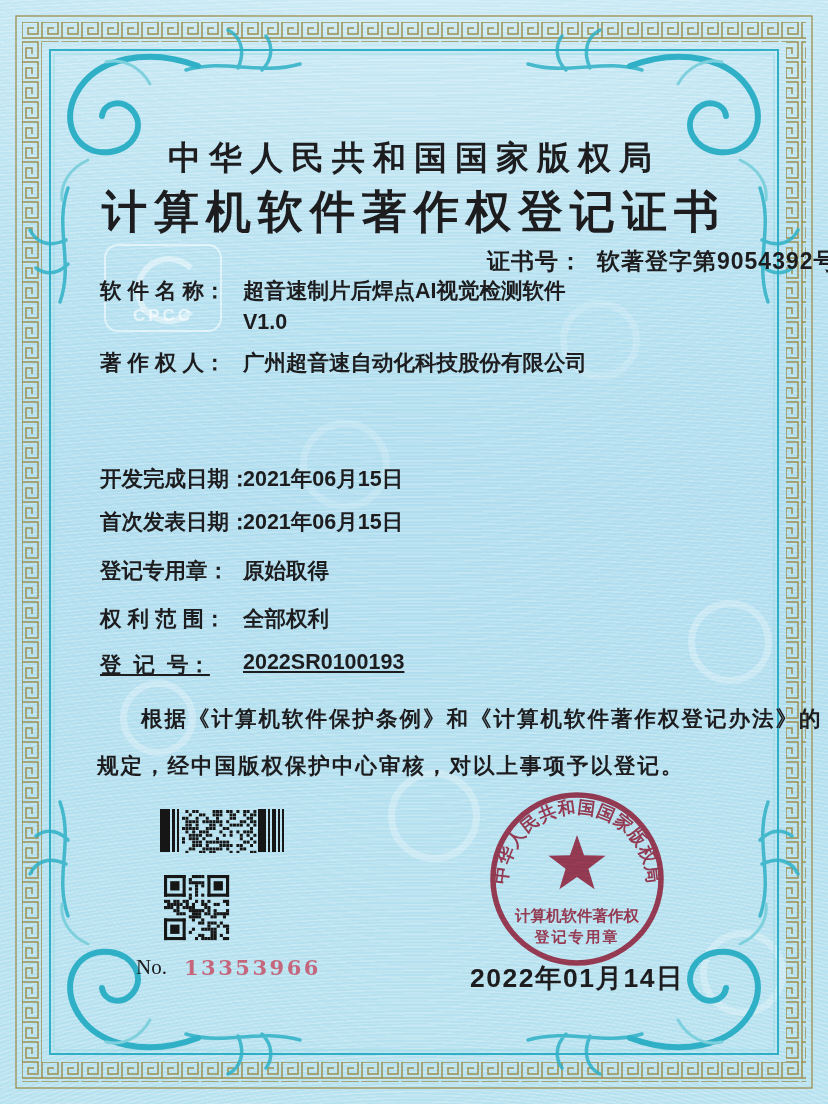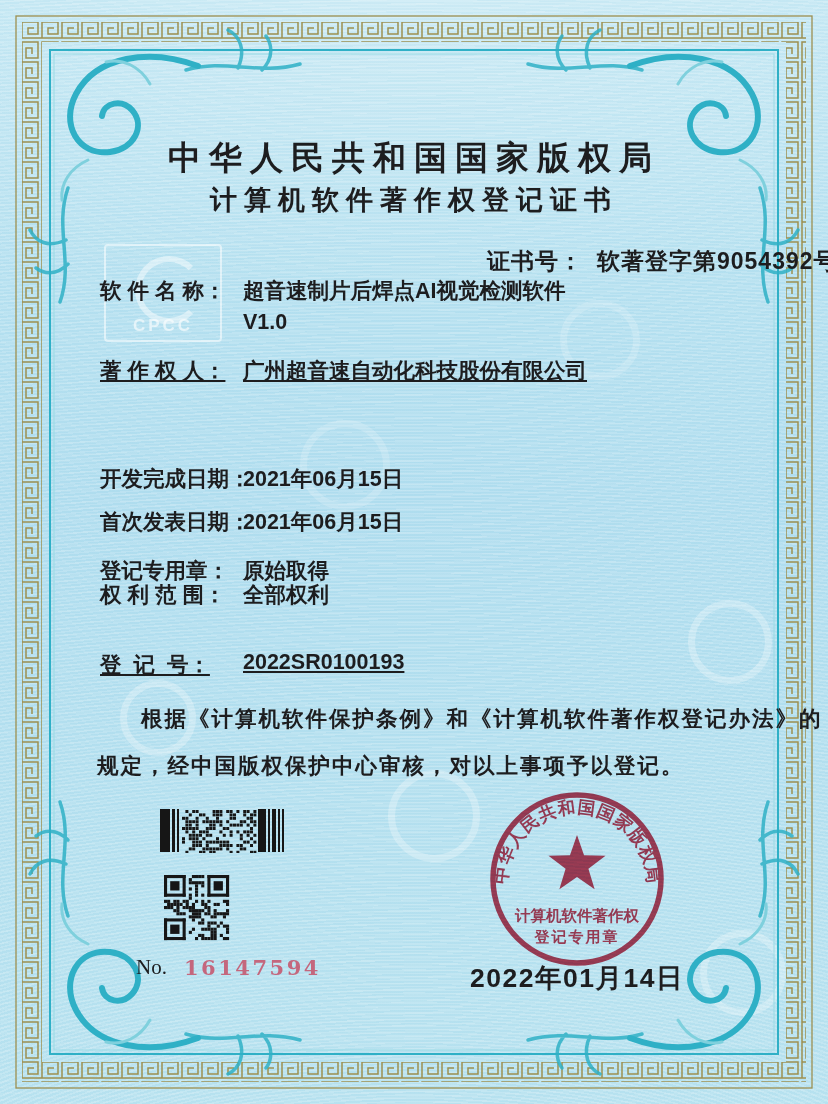--- a/index.html
+++ b/index.html
@@ -15,37 +15,37 @@
       radial-gradient(ellipse 1400px 600px at 50% -5%, rgba(255,255,255,.28), transparent 60%),
       repeating-radial-gradient(ellipse 980px 460px at 50% 118%, rgba(255,255,255,.10) 0 3px, rgba(110,190,215,.07) 3px 7px),
       repeating-linear-gradient(178deg, rgba(255,255,255,.10) 0 2px, transparent 2px 6px),
       linear-gradient(180deg,#c0e6f3,#b4dff0 45%,#bce4f1);
   }
   .abs{position:absolute;}
   .deco-svg{position:absolute;left:0;top:0;width:828px;height:1104px;z-index:1;pointer-events:none;}
   .seal-svg{position:absolute;left:0;top:0;width:828px;height:1104px;z-index:4;pointer-events:none;opacity:.92;mix-blend-mode:multiply;}
   .txt{position:absolute;z-index:3;white-space:nowrap;}
   .title1{top:136px;left:0;width:828px;text-align:center;font-size:33px;font-weight:700;letter-spacing:8px;}
-  .title2{top:182px;left:0;width:828px;text-align:center;font-size:27px;font-weight:800;letter-spacing:7px;}
+  .title2{top:182px;left:0;width:828px;text-align:center;font-size:45px;font-weight:800;letter-spacing:7px;}
   .certno{top:246px;left:487px;font-size:23px;font-weight:700;letter-spacing:1px;text-align:right;}
   .certno .gap{display:inline-block;width:14px;}
   .frow{font-size:21.5px;}
   .frow .lbl{position:absolute;left:100px;font-weight:700;white-space:pre;}
   .frow .val{position:absolute;left:243px;font-weight:600;}
-  .r0{top:276px;} .r0b{top:310px;text-align:center;} .r1{top:356px;text-decoration:underline;} .r2{top:464px;} .r3{top:507px;}
-  .r4{top:556px;} .r5{top:580px;} .r6{top:650px;text-decoration:underline;}
+  .r0{top:276px;} .r0b{top:310px;text-align:center;} .r1{top:348px;} .r2{top:464px;} .r3{top:507px;}
+  .r4{top:556px;} .r5{top:604px;} .r6{top:650px;text-decoration:underline;}
   .stmt{font-size:21.5px;font-weight:600;letter-spacing:2px;}
   .stmt1{top:704px;left:141px;} .stmt2{top:751px;left:97px;}
   .barcode{left:160px;top:808px;width:130px;height:45px;z-index:3;}
   .qrcode{left:164px;top:875px;width:66px;height:66px;z-index:3;}
   .serial-label{top:955px;left:136px;font-family:"Liberation Serif",serif;font-size:21px;font-weight:400;}
   .serial-number{top:955px;left:184px;font-family:"DejaVu Serif",serif;font-size:21px;font-weight:600;letter-spacing:2.5px;color:var(--serial-pink);}
   .issue-date{top:952px;left:467px;width:220px;text-align:center;font-size:26.5px;font-weight:700;letter-spacing:1.5px;z-index:5;margin-top:8px;}
-  .emblem{left:104px;top:244px;width:118px;height:98px;border:2px solid rgba(255,255,255,.55);
-    border-radius:4px;z-index:1;}
+  .emblem{left:104px;top:244px;width:118px;height:88px;border:2px solid rgba(255,255,255,.55);
+    border-radius:14px;z-index:1;}
   .emblem::before{content:"";position:absolute;left:29px;top:10px;width:56px;height:56px;border-radius:50%;
     border:6px solid rgba(255,255,255,.45);border-right-color:transparent;}
   .emblem-text{position:absolute;left:0;bottom:4px;width:100%;text-align:center;
     color:rgba(255,255,255,.62);font-size:17px;font-weight:800;letter-spacing:3px;}
   .wm-ring{position:absolute;border-radius:50%;border:7px solid rgba(255,255,255,.28);z-index:0;}
   .wm1{left:388px;top:770px;width:92px;height:92px;}
   .wm2{left:688px;top:600px;width:84px;height:84px;}
   .wm3{left:120px;top:680px;width:76px;height:76px;}
   .wm4{left:700px;top:930px;width:86px;height:86px;}
   .wm5{left:300px;top:420px;width:90px;height:90px;border-color:rgba(255,255,255,.18);}
@@ -420,21 +420,21 @@
         <rect x="62" y="27.900000000000002" width="3.1" height="3.1" fill="#161616"></rect>
         <rect x="62" y="34.1" width="3.1" height="3.1" fill="#161616"></rect>
         <rect x="62" y="37.2" width="3.1" height="3.1" fill="#161616"></rect>
         <rect x="62" y="49.6" width="3.1" height="3.1" fill="#161616"></rect>
         <rect x="62" y="52.7" width="3.1" height="3.1" fill="#161616"></rect>
         <rect x="62" y="55.800000000000004" width="3.1" height="3.1" fill="#161616"></rect>
         <rect x="62" y="62" width="3.1" height="3.1" fill="#161616"></rect>
       </svg></div>
 
   <div class="txt serial-label">No.</div>
-  <div class="txt serial-number">16147594</div>
+  <div class="txt serial-number">13353966</div>
   <div class="txt issue-date">2022年01月14日</div>
 
   <svg class="seal-svg" viewBox="0 0 828 1104" xmlns="http://www.w3.org/2000/svg">
     <g transform="translate(577,879)">
       <circle r="84" fill="none" stroke="#c53048" stroke-width="5.5"></circle>
       <path transform="translate(0,-14)" fill="#c53048" d="M0,-30 L7.05,-9.71 L28.53,-9.27 L11.41,3.71 L17.63,24.27 L0,12 L-17.63,24.27 L-11.41,3.71 L-28.53,-9.27 L-7.05,-9.71 Z"></path>
       <defs>
         <path id="sealArc" d="M -53,50 A 70,70 0 1,1 53,50" fill="none"></path>
       </defs>
       <text font-size="17.5" font-weight="700" fill="#c53048" letter-spacing="1">

